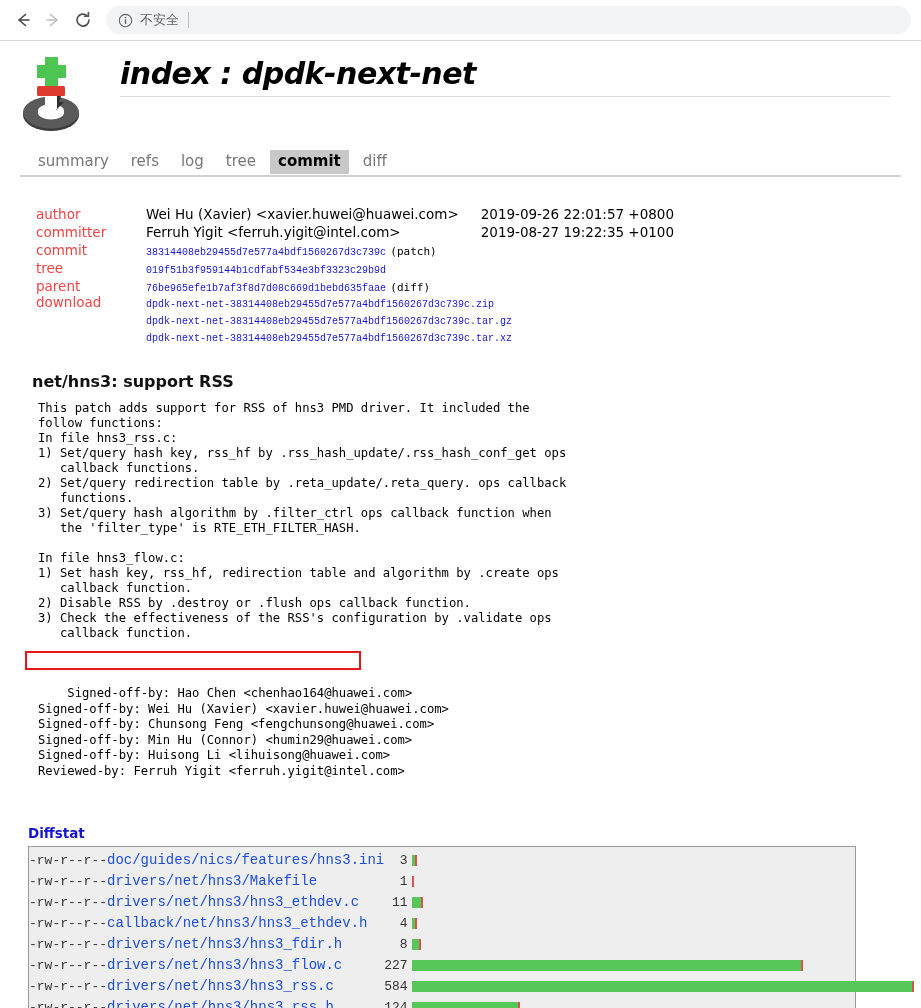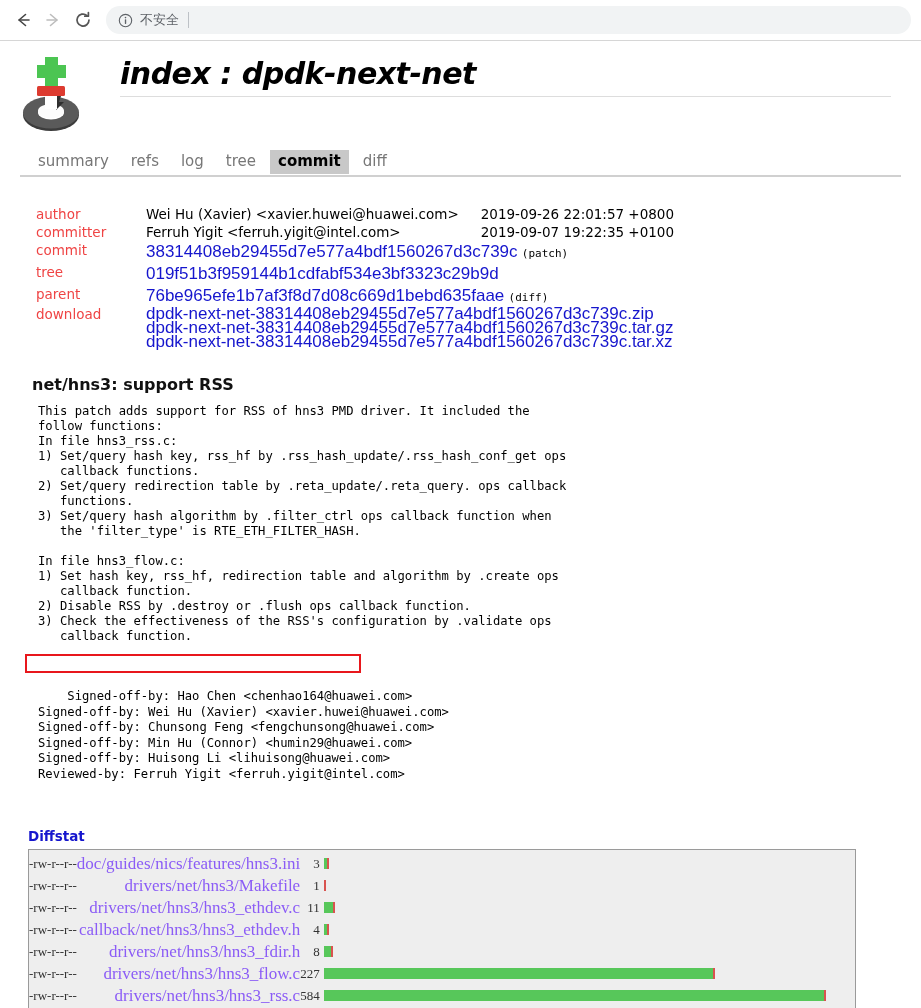--- a/index.html
+++ b/index.html
@@ -153,22 +153,22 @@
     vertical-align: top;
     white-space: nowrap;
   }
   .ci-label {
     color: #ef4444;
     padding-right: 14px !important;
     width: 96px;
   }
   .ci-date { padding-left: 22px !important; }
   .mono {
-    font-family: Liberation Sans, sans-serif;
-    font-size: 17px;
+    font-family: Liberation Mono, monospace;
+    font-size: 10px;
   }
   .lnk { color: #1515cd; text-decoration: none; cursor: pointer; }
   .paren { color: #000000; font-family: "DejaVu Sans Mono", monospace; font-size: 11px; }
   .dl-row td { padding-top: 0; padding-bottom: 0; line-height: 14px; }
 
   
   .commit-subject {
     margin: 26px 0 0 32px;
     font-size: 16px;
     font-weight: bold;
@@ -218,27 +218,26 @@
     border: 1px solid #9a9a9a;
     box-sizing: border-box;
     padding: 3px 0 5px 0;
   }
   .diff-table { width: 100%; border-collapse: collapse; }
   .diff-table td {
     font-size: 13px;
     padding: 1px 0;
     vertical-align: middle;
     white-space: nowrap;
-    font-family: Liberation Serif, serif;
+    font-family: Liberation Mono, monospace;
     line-height: 19px;
-    text-align: right;
   }
   .td-mode { color: #333333; padding-left: 8px; width: 82px; font-size: 12.5px; }
   .td-file { padding-left: 6px; }
-  .td-file a { color: #8b5cf6; text-decoration: none; cursor: pointer; font-size: 17px; }
+  .td-file a { color: #1d4ed8; text-decoration: none; cursor: pointer; font-size: 14px; }
   .td-count { text-align: right; width: 42px; padding-right: 4px; color: #333333; }
   .td-graph { width: 100%; padding-left: 4px !important; }
   .graph-wrap { display: flex; align-items: center; height: 11px; }
   .bar-add { background: #57c75a; height: 11px; }
   .bar-del { background: #d9534f; height: 11px; width: 2px; }
 </style>
 </head>
 <body>
 
 <div class="browser-bar">
@@ -316,21 +315,21 @@
   <table class="commit-info">
     <tbody>
         <tr>
       <td class="ci-label">author</td>
       <td>Wei Hu (Xavier) &lt;xavier.huwei@huawei.com&gt;</td>
       <td class="ci-date">2019-09-26 22:01:57 +0800</td>
     </tr>
     <tr>
       <td class="ci-label">committer</td>
       <td>Ferruh Yigit &lt;ferruh.yigit@intel.com&gt;</td>
-      <td class="ci-date">2019-09-07 19:22:35 +0100</td>
+      <td class="ci-date">2019-08-27 19:22:35 +0100</td>
     </tr>
     <tr>
       <td class="ci-label">commit</td>
       <td colspan="2"><a class="lnk mono">38314408eb29455d7e577a4bdf1560267d3c739c</a> <span class="paren">(patch)</span></td>
     </tr>
     <tr>
       <td class="ci-label">tree</td>
       <td colspan="2"><a class="lnk mono">019f51b3f959144b1cdfabf534e3bf3323c29b9d</a></td>
     </tr>
     <tr>

